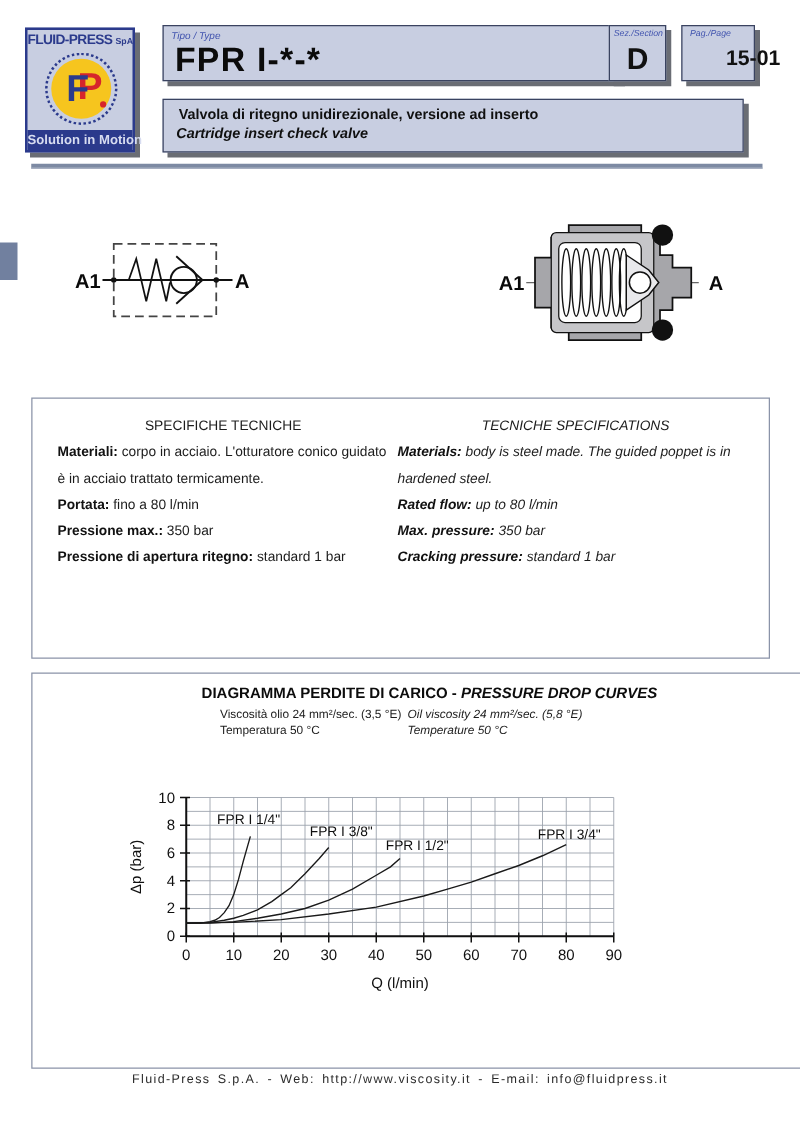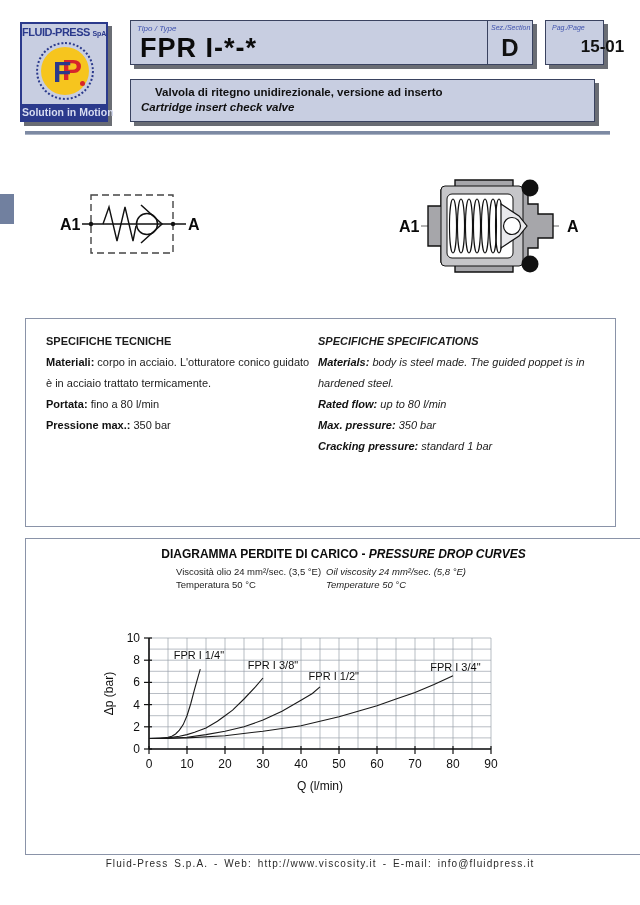--- a/index.html
+++ b/index.html
@@ -24,34 +24,34 @@
   .type-box{position:absolute;left:130px;top:20px;width:344px;height:43px;padding-left:20px;}
   .box-label{position:absolute;left:6px;top:3px;font-style:italic;font-size:8px;color:#4053ae;}
   .type-value{position:absolute;left:9px;top:12px;font-weight:bold;font-size:27px;letter-spacing:1px;color:#0b0b0b;}
   .sec-box{position:absolute;left:487px;top:20px;width:44px;height:43px;}
   .sec-box .box-label{left:3px;font-size:7px;}
   .sec-value{position:absolute;left:0;top:13px;width:100%;text-align:center;font-weight:bold;font-size:24px;}
   .pag-box{position:absolute;left:545px;top:20px;width:57px;height:43px;}
   .pag-box .box-label{left:6px;font-size:7px;}
   .pag-value{position:absolute;left:0;top:16px;width:100%;text-align:center;font-weight:bold;font-size:17px;margin-left:28px;}
   .subtitle-box{position:absolute;left:130px;top:79px;width:463px;height:41px;padding:0;}
-  .subtitle-it{position:absolute;left:24px;top:6px;font-weight:bold;font-size:11.5px;color:#101010;}
+  .subtitle-it{position:absolute;left:12px;top:6px;font-weight:bold;font-size:11.5px;color:#101010;}
   .subtitle-en{position:absolute;left:10px;top:21px;font-weight:bold;font-style:italic;font-size:11.5px;color:#101010;}
   .header-divider{position:absolute;left:25px;top:131px;width:585px;height:3px;background:#7d8aa3;border-bottom:1px solid #aab3c4;}
   .side-tab{position:absolute;left:0;top:194px;width:14px;height:30px;background:#71809f;}
   
   .schematic-svg{position:absolute;left:40px;top:182px;}
   .section-svg{position:absolute;left:393px;top:166px;}
   .port-label{font-weight:bold;font-size:16px;fill:#0a0a0a;font-family:"Liberation Sans",sans-serif;}
   
   .spec-box{position:absolute;left:25px;top:318px;width:589px;height:207px;border:1px solid #8a93a8;}
   .spec-col{position:absolute;top:12px;font-size:11px;line-height:21px;color:#1c1c1c;}
   .spec-col.it{left:20px;width:265px;}
   .spec-col.en{left:292px;width:285px;font-style:italic;}
-  .spec-heading{font-weight:bold;font-size:11px;}
+  .spec-heading{font-weight:normal;font-size:11px;text-align:center;}
   .spec-row{margin:0;}
   .spec-row b{color:#111;}
   
   .chart-box{position:absolute;left:25px;top:538px;width:589px;height:315px;border:1px solid #8a93a8;padding-left:46px;}
   .chart-title{position:absolute;left:0;top:8px;width:100%;text-align:center;font-weight:bold;font-size:12px;color:#0c0c0c;}
   .chart-title .en{font-style:italic;}
   .chart-sub{position:absolute;top:26px;font-size:9.5px;line-height:13px;color:#1c1c1c;}
   .chart-sub.it{left:150px;}
   .chart-sub.en{left:300px;font-style:italic;}
   .chart-svg{position:absolute;left:75px;top:87px;}
@@ -135,23 +135,24 @@
     <text class="port-label" x="6" y="66">A1</text>
     <text class="port-label" x="174" y="66">A</text>
   </svg>
 
   <div class="spec-box">
     <div class="spec-col it" id="spec-it">
       <div class="spec-heading">SPECIFICHE TECNICHE</div>
     <p class="spec-row"><b>Materiali: </b>corpo in acciaio. L'otturatore conico guidato è in acciaio trattato termicamente.</p>
         <p class="spec-row"><b>Portata: </b>fino a 80 l/min</p>
         <p class="spec-row"><b>Pressione max.: </b>350 bar</p>
+        <p class="spec-row"><b>Pressione di apertura ritegno: </b>standard 1 bar</p>
       </div>
     <div class="spec-col en" id="spec-en">
-      <div class="spec-heading">SPECIFICHE SPECIFICATIONS</div>
+      <div class="spec-heading">TECNICHE SPECIFICATIONS</div>
     <p class="spec-row"><b>Materials: </b>body is steel made. The guided poppet is in hardened steel.</p>
         <p class="spec-row"><b>Rated flow: </b>up to 80 l/min</p>
         <p class="spec-row"><b>Max. pressure: </b>350 bar</p>
         <p class="spec-row"><b>Cracking pressure: </b>standard 1 bar</p>
       </div>
   </div>
 
   <div class="chart-box">
     <div class="chart-title">
       <span>DIAGRAMMA PERDITE DI CARICO -</span>

